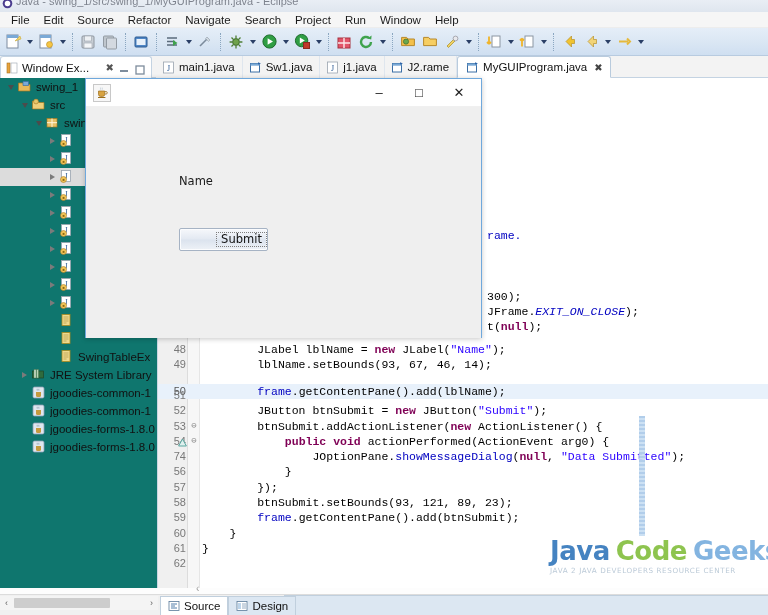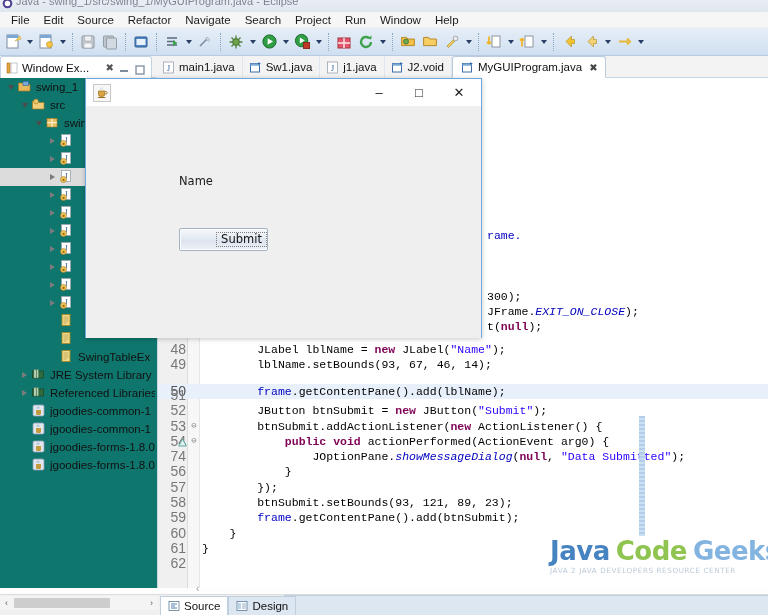--- a/index.html
+++ b/index.html
@@ -138,37 +138,37 @@
     background: #f7f7f7; border-right: 1px solid #e6e6e6;
   }
   .codearea {
     position: absolute; left: 0; top: 0; width: 610px; height: 510px;
     font-family: "Liberation Mono", "DejaVu Sans Mono", monospace;
     font-size: 11.5px;
   }
   .cline { position: absolute; left: 0; width: 610px; height: 15.3px; }
   .cline .num {
     position: absolute; left: 0; width: 28px; text-align: right;
-    color: #787878; font-size: 14px; line-height: 15.3px;
+    color: #787878; font-size: 11px; line-height: 15.3px;
     font-family: "Liberation Sans", sans-serif;
   }
   .cline .fold {
     position: absolute; left: 31px; width: 10px; height: 15.3px;
     line-height: 15.3px; text-align: center; color: #8b8b8b; font-size: 9px;
   }
   .cline .txt {
     position: absolute; left: 44px; line-height: 15.3px;
     white-space: pre; color: #000;
   }
   .cline.hl { background: #e8f1fb; }
   .cline.hl .num { color: #555; }
   .kw   { color: #7f0055; font-weight: bold; }
   .str  { color: #2a00ff; }
   .fld  { color: #0000c0; text-align: center; }
-  .stat { color: #0000c0; font-style: italic; }
+  .stat { color: #0000c0; }
   .markwarn { position: absolute; left: 31px; top: 3px; width: 9px; height: 9px; }
 
   
   .vsep {
     position: absolute; left: 283px; top: 0; width: 1px; height: 235px;
     background: #4a90d9;
   }
 
   
   .jframe {
@@ -492,21 +492,21 @@
           <text x="6.5" y="9.6" font-size="8" fill="#2f5c96" text-anchor="middle" font-family="Liberation Serif, serif">J</text>
         </svg>
         <span>j1.java</span>
       </div>
       <div class="etab">
         <svg width="13" height="13" viewBox="0 0 13 13">
           <rect x="1.5" y="2.5" width="9" height="8.5" fill="#fff" stroke="#3b6ea5" stroke-width="1"></rect>
           <rect x="1.5" y="2.5" width="9" height="2.2" fill="#7aa9d6"></rect>
           <path d="M9 1.2 l3 1.2 -3 1.2z" fill="#2e64a8"></path>
         </svg>
-        <span>J2.void</span>
+        <span>J2.rame</span>
       </div>
       <div class="etab active">
         <svg width="13" height="13" viewBox="0 0 13 13">
           <rect x="1.5" y="2.5" width="9" height="8.5" fill="#fff" stroke="#3b6ea5" stroke-width="1"></rect>
           <rect x="1.5" y="2.5" width="9" height="2.2" fill="#7aa9d6"></rect>
           <path d="M9 1.2 l3 1.2 -3 1.2z" fill="#2e64a8"></path>
         </svg>
         <span>MyGUIProgram.java</span>
         <span style="font-size:10px;color:#444;margin-left:3px;">✖</span>
       </div>
@@ -664,29 +664,20 @@
           <span class="tlbl">SwingTableEx</span>
         </div>
         <div class="trow" style="padding-left: 18px;">
           <span class="arrow r"></span>
           <span class="ticon"><svg width="15" height="15" viewBox="0 0 15 15">
               <rect x="1.5" y="4" width="11" height="7" fill="#2f6b3d" stroke="#1d4527" stroke-width=".7"></rect>
               <rect x="3" y="2.5" width="2" height="8.5" fill="#d8e6d3" stroke="#4a7a55" stroke-width=".5"></rect>
               <rect x="5.5" y="2.5" width="2" height="8.5" fill="#b9d3b5" stroke="#4a7a55" stroke-width=".5"></rect>
             </svg></span>
           <span class="tlbl">JRE System Library [J…</span>
-        </div>
-        <div class="trow" style="padding-left: 18px;">
-          <span class="arrow r"></span>
-          <span class="ticon"><svg width="15" height="15" viewBox="0 0 15 15">
-              <rect x="1.5" y="4" width="11" height="7" fill="#2f6b3d" stroke="#1d4527" stroke-width=".7"></rect>
-              <rect x="3" y="2.5" width="2" height="8.5" fill="#d8e6d3" stroke="#4a7a55" stroke-width=".5"></rect>
-              <rect x="5.5" y="2.5" width="2" height="8.5" fill="#b9d3b5" stroke="#4a7a55" stroke-width=".5"></rect>
-            </svg></span>
-          <span class="tlbl">Referenced Libraries</span>
         </div>
         <div class="trow" style="padding-left: 18px;">
           <span class="arrow n"></span>
           <span class="ticon"><svg width="15" height="15" viewBox="0 0 15 15">
               <rect x="2" y="2" width="11" height="11" rx="1.5" fill="#dfe7ef" stroke="#8da0b5" stroke-width=".8"></rect>
               <path d="M5 7h5v3.5a1.6 1.6 0 0 1-1.6 1.6H6.6A1.6 1.6 0 0 1 5 10.5z" fill="#c49a3e"></path>
               <path d="M6.2 5.6c.5-.7-.3-1.1 0-1.8M7.8 5.6c.5-.7-.3-1.1 0-1.8" stroke="#7b90a5" stroke-width=".7" fill="none"></path>
             </svg></span>
           <span class="tlbl">jgoodies-common-1</span>
         </div>

